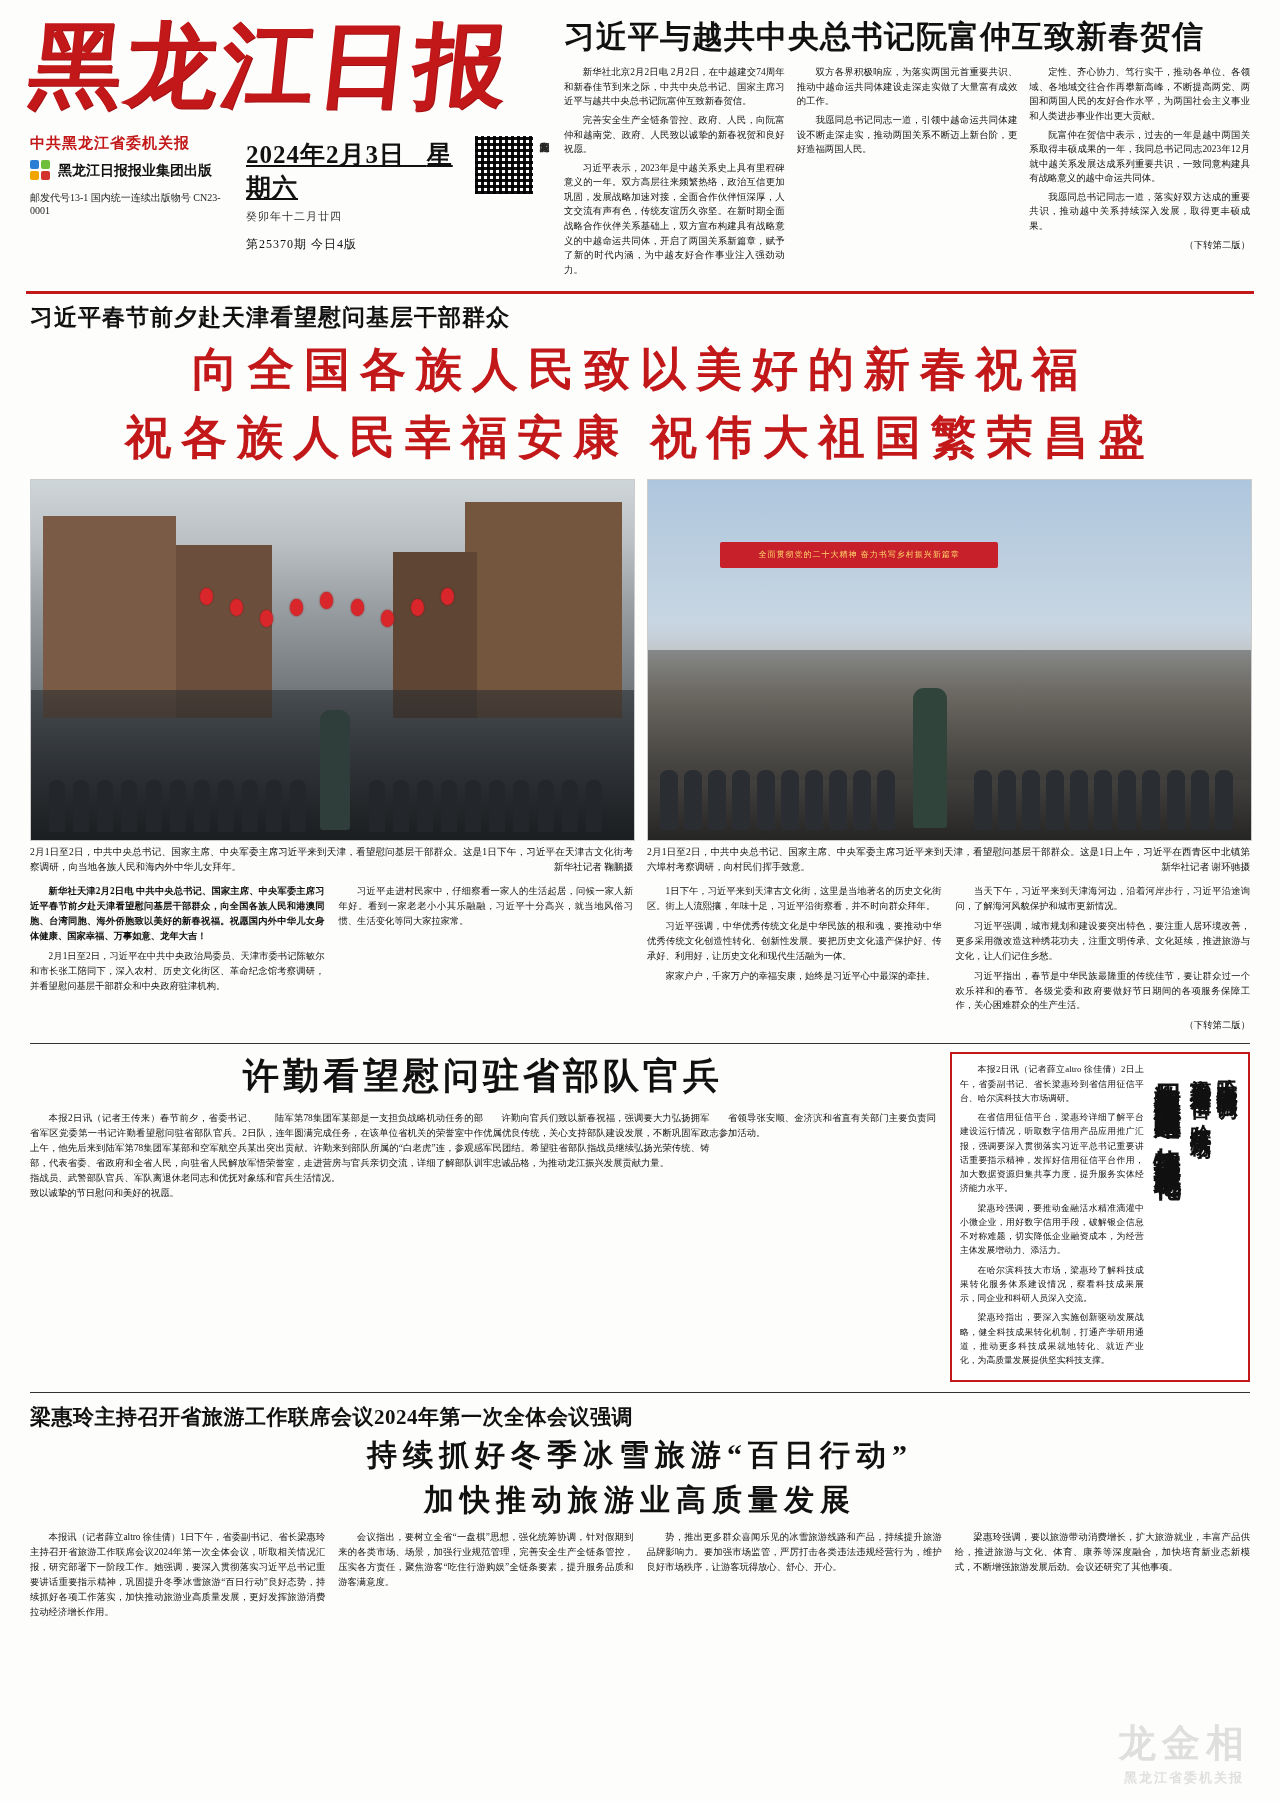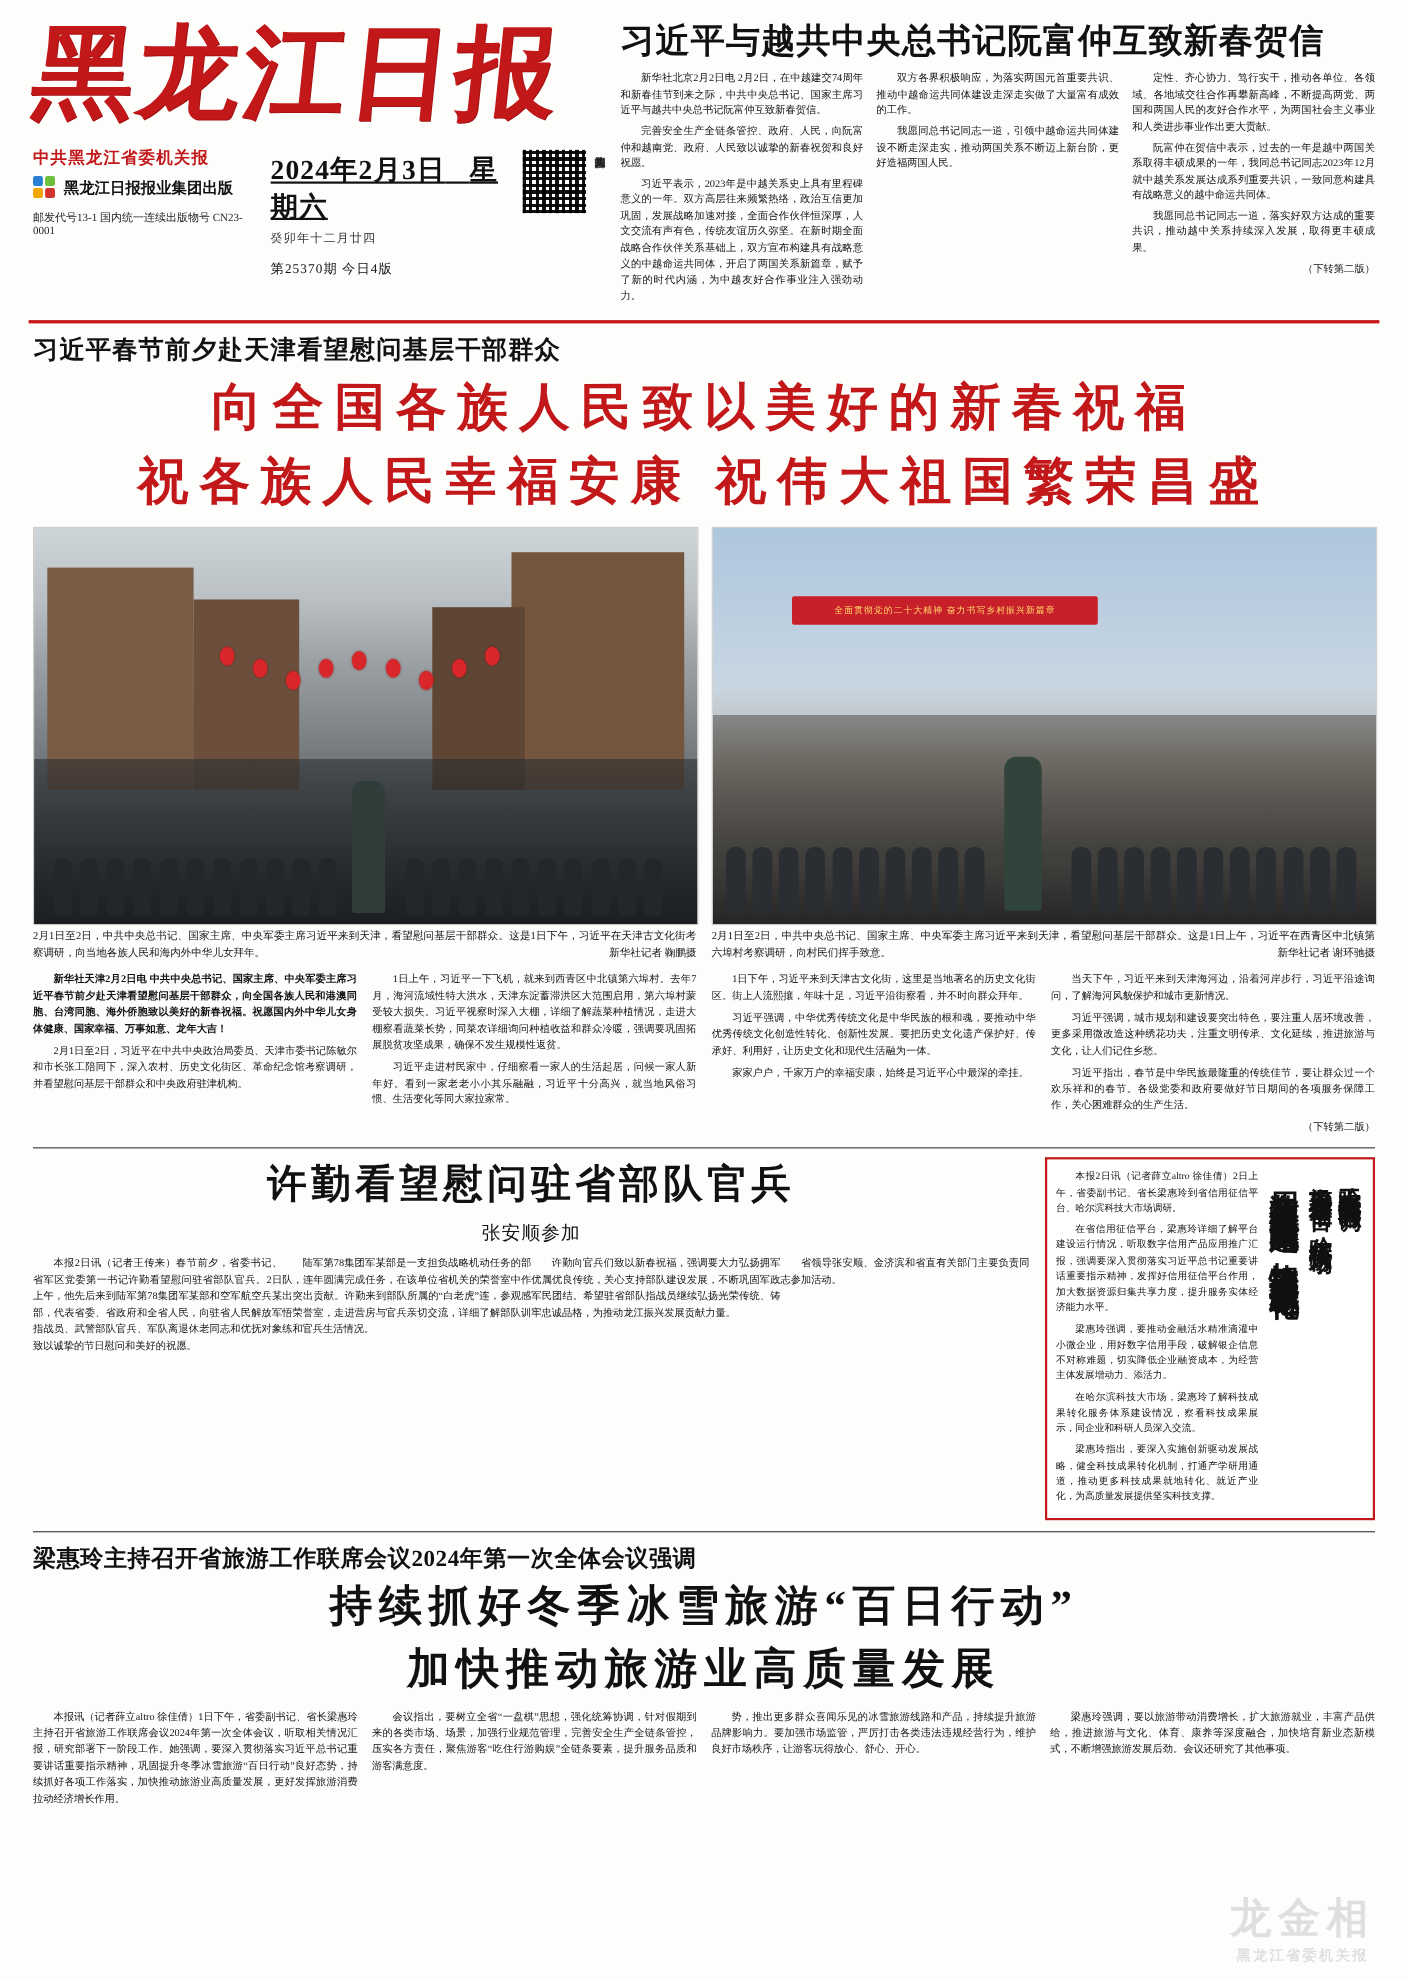--- a/index.html
+++ b/index.html
@@ -115,21 +115,21 @@
      flex-direction:row-reverse;background:#fff;}
   .boxed-head{writing-mode:vertical-rl;text-orientation:upright;font-weight:bold;line-height:1.25;}
   .boxed-h1{font-size:21px;letter-spacing:2px;}
   .boxed-h2{font-size:27px;letter-spacing:2px;color:#111;margin-right:4px;}
   .boxed-body{flex:1;font-size:8.8px;line-height:1.62;text-align:justify;padding-right:6px;}
   .boxed-body p{margin:0 0 5px 0;text-indent:2em;}
 
   
   .sec3{padding:10px 30px 0 30px;}
   .sec3-kicker{font-size:21px;font-weight:bold;letter-spacing:.5px;}
-  .sec3-title{text-align:center;font-weight:bold;font-size:39px;letter-spacing:6px;line-height:1.35;margin-top:4px;}
+  .sec3-title{text-align:center;font-weight:bold;font-size:30px;letter-spacing:6px;line-height:1.35;margin-top:4px;}
   .sec3-cols{display:flex;gap:13px;margin-top:10px;}
   .sec3-cols .col{flex:1;font-size:9.3px;line-height:1.6;text-align:justify;}
   .sec3-cols .col p{margin:0 0 5px 0;text-indent:2em;}
 
   .watermark{
     position:absolute;right:30px;bottom:14px;
     font-size:38px;color:rgba(120,120,120,.22);font-weight:bold;letter-spacing:6px;
     pointer-events:none;
   }
   .watermark small{display:block;font-size:13px;letter-spacing:2px;text-align:center;}
@@ -283,42 +283,40 @@
       </div>
     </div>
   </div>
 
   <div class="body4">
     <div class="col">
       <p class="lead-b">新华社天津2月2日电 中共中央总书记、国家主席、中央军委主席习近平春节前夕赴天津看望慰问基层干部群众，向全国各族人民和港澳同胞、台湾同胞、海外侨胞致以美好的新春祝福。祝愿国内外中华儿女身体健康、国家幸福、万事如意、龙年大吉！</p>
       <p>2月1日至2日，习近平在中共中央政治局委员、天津市委书记陈敏尔和市长张工陪同下，深入农村、历史文化街区、革命纪念馆考察调研，并看望慰问基层干部群众和中央政府驻津机构。</p>
     </div>
     <div class="col">
-      <p>1日上午，习近平一下飞机，就来到西青区中北镇第六埠村。去年7月，海河流域性特大洪水，天津东淀蓄滞洪区大范围启用，第六埠村蒙受较大损失。习近平视察时深入大棚，详细了解蔬菜种植情况，走进大棚察看蔬菜长势，同菜农详细询问种植收益和群众冷暖，强调要巩固拓展脱贫攻坚成果，确保不发生规模性返贫。</p>
       <p>习近平走进村民家中，仔细察看一家人的生活起居，问候一家人新年好。看到一家老老小小其乐融融，习近平十分高兴，就当地风俗习惯、生活变化等同大家拉家常。</p>
     </div>
     <div class="col">
       <p>1日下午，习近平来到天津古文化街，这里是当地著名的历史文化街区。街上人流熙攘，年味十足，习近平沿街察看，并不时向群众拜年。</p>
       <p>习近平强调，中华优秀传统文化是中华民族的根和魂，要推动中华优秀传统文化创造性转化、创新性发展。要把历史文化遗产保护好、传承好、利用好，让历史文化和现代生活融为一体。</p>
       <p>家家户户，千家万户的幸福安康，始终是习近平心中最深的牵挂。</p>
     </div>
     <div class="col">
       <p>当天下午，习近平来到天津海河边，沿着河岸步行，习近平沿途询问，了解海河风貌保护和城市更新情况。</p>
       <p>习近平强调，城市规划和建设要突出特色，要注重人居环境改善，更多采用微改造这种绣花功夫，注重文明传承、文化延续，推进旅游与文化，让人们记住乡愁。</p>
       <p>习近平指出，春节是中华民族最隆重的传统佳节，要让群众过一个欢乐祥和的春节。各级党委和政府要做好节日期间的各项服务保障工作，关心困难群众的生产生活。</p>
       <div class="contsign">（下转第二版）</div>
     </div>
   </div>
 
   <hr class="thin">
 
   <div class="sec2">
     <div class="sec2-left">
       <div class="sec2-title">许勤看望慰问驻省部队官兵</div>
-      <div class="sec2-sub">张安顺参加</div>
       <div class="sec2-cols">
         <div class="col">
           <p>本报2日讯（记者王传来）春节前夕，省委书记、省军区党委第一书记许勤看望慰问驻省部队官兵。2日上午，他先后来到陆军第78集团军某部和空军航空兵某部，代表省委、省政府和全省人民，向驻省人民解放军指战员、武警部队官兵、军队离退休老同志和优抚对象致以诚挚的节日慰问和美好的祝愿。</p>
         </div>
         <div class="col">
           <p>陆军第78集团军某部是一支担负战略机动任务的部队，连年圆满完成任务，在该单位省机关的荣誉室中作出突出贡献。许勤来到部队所属的“白老虎”连，参观感悟荣誉室，走进营房与官兵亲切交流，详细了解部队训练和官兵生活情况。</p>
         </div>
         <div class="col">
           <p>许勤向官兵们致以新春祝福，强调要大力弘扬拥军优属优良传统，关心支持部队建设发展，不断巩固军政军民团结。希望驻省部队指战员继续弘扬光荣传统、铸牢忠诚品格，为推动龙江振兴发展贡献力量。</p>
         </div>

